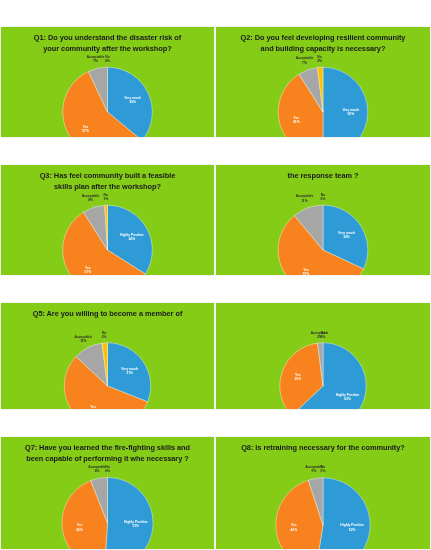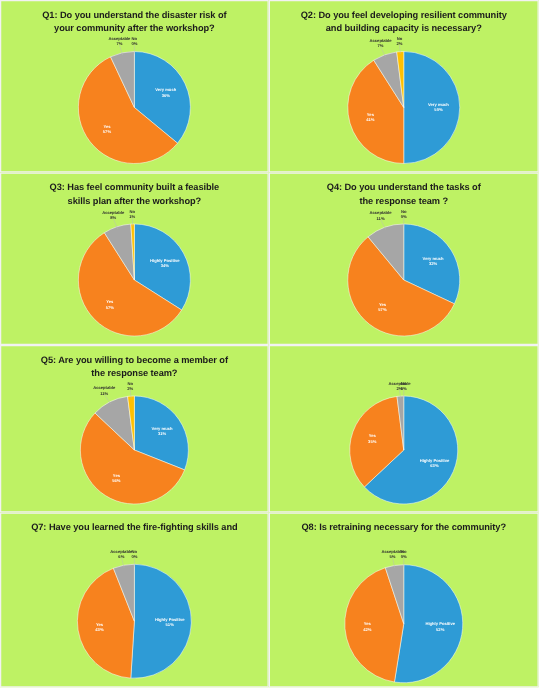--- a/index.html
+++ b/index.html
@@ -19,22 +19,23 @@
     display: grid;
     grid-template-columns: 215px 216px;
     grid-template-rows: 138px 138px 134px 140px;
     background: #ffffff;
     box-sizing: border-box;
   }
   .panel {
     position: relative;
     box-sizing: border-box;
     border: 1px solid #f2f2f2;
-    background: #bef264;
+    background: #84cc16;
     overflow: hidden;
+    margin-top: 26px;
   }
   .panel-title {
     position: absolute;
     left: 6px;
     right: 6px;
     top: 6px;
     text-align: center;
     font-size: 7.4px;
     line-height: 10.5px;
     font-weight: bold;
@@ -142,21 +143,20 @@
             <polyline points="93.20979710592225,20.096961347178038 89.56586870825288,11.882102907025583" class="leader"></polyline>
             <text x="89.56586870825288" y="6.882102907025583" class="outer-label"><tspan x="89.56586870825288" dy="0">Acceptable</tspan><tspan x="89.56586870825288" dy="4.2">8%</tspan></text>
             <polyline points="105.1490860735679,18.01322185179061 104.77869040251862,11" class="leader"></polyline>
             <text x="104.77869040251862" y="6" class="outer-label"><tspan x="104.77869040251862" dy="0">No</tspan><tspan x="104.77869040251862" dy="4.2">1%</tspan></text>
           </g>
         </svg>
       </div>
     </div>
     <div class="panel">
       <div class="panel-title">
-        <div>Q4: Do you understand the tasks of</div>
         <div>the response team ?</div>
       </div>
       <div class="pie-wrap">
         <svg width="214" height="112" viewBox="0 0 214 112" class="pie-svg">
           <g>
             <path d="M 107 61 L 107 16.199999999999996 A 44.800000000000004 44.800000000000004 0 0 1 147.53625195047766 80.07491226211526 Z" fill="#2e9bd6" stroke="#ffffff" stroke-width="0.4"></path>
             <path d="M 107 61 L 147.53625195047766 80.07491226211526 A 44.800000000000004 44.800000000000004 0 1 1 78.44340525925867 26.48100672364466 Z" fill="#f7821e" stroke="#ffffff" stroke-width="0.4"></path>
             <path d="M 107 61 L 78.44340525925867 26.48100672364466 A 44.800000000000004 44.800000000000004 0 0 1 106.99999999999999 16.199999999999996 Z" fill="#a6a6a6" stroke="#ffffff" stroke-width="0.4"></path>
           </g>
           <g>
@@ -166,21 +166,20 @@
             <text x="88.43716197055798" y="7.439733861308461" class="outer-label"><tspan x="88.43716197055798" dy="0">Acceptable</tspan><tspan x="88.43716197055798" dy="4.2">11%</tspan></text>
             <polyline points="106.99999999999999,17.991999999999997 106.99999999999999,11" class="leader"></polyline>
             <text x="106.99999999999999" y="6" class="outer-label"><tspan x="106.99999999999999" dy="0">No</tspan><tspan x="106.99999999999999" dy="4.2">0%</tspan></text>
           </g>
         </svg>
       </div>
     </div>
     <div class="panel">
       <div class="panel-title">
         <div>Q5: Are you willing to become a member of</div>
-        <div>the response team?</div>
       </div>
       <div class="pie-wrap">
         <svg width="213" height="108" viewBox="0 0 213 108" class="pie-svg">
           <g>
             <path d="M 106.5 59 L 106.5 15.799999999999997 A 43.2 43.2 0 0 1 146.66634419037246 74.90298067597809 Z" fill="#2e9bd6" stroke="#ffffff" stroke-width="0.4"></path>
             <path d="M 106.5 59 L 146.66634419037246 74.90298067597809 A 43.2 43.2 0 1 1 75.00855529539504 29.427565023880632 Z" fill="#f7821e" stroke="#ffffff" stroke-width="0.4"></path>
             <path d="M 106.5 59 L 75.00855529539504 29.427565023880632 A 43.2 43.2 0 0 1 101.08560431002208 16.14064490321455 Z" fill="#a6a6a6" stroke="#ffffff" stroke-width="0.4"></path>
             <path d="M 106.5 59 L 101.08560431002208 16.14064490321455 A 43.2 43.2 0 0 1 106.50000000000003 15.799999999999997 Z" fill="#ffc000" stroke="#ffffff" stroke-width="0.4"></path>
           </g>
           <g>
@@ -209,20 +208,21 @@
             <text x="103.65954436104049" y="6" class="outer-label"><tspan x="103.65954436104049" dy="0">Acceptable</tspan><tspan x="103.65954436104049" dy="4.2">2%</tspan></text>
             <polyline points="106.99999999999999,17.528 106.99999999999999,11" class="leader"></polyline>
             <text x="106.99999999999999" y="6" class="outer-label"><tspan x="106.99999999999999" dy="0">No</tspan><tspan x="106.99999999999999" dy="4.2">0%</tspan></text>
           </g>
         </svg>
       </div>
     </div>
     <div class="panel">
       <div class="panel-title">
         <div>Q7: Have you learned the fire-fighting skills and</div>
+        <div>been capable of performing it whe necessary ?</div>
       </div>
       <div class="pie-wrap">
         <svg width="213" height="114" viewBox="0 0 213 114" class="pie-svg">
           <g>
             <path d="M 106.5 62 L 106.5 16.4 A 45.6 45.6 0 1 1 103.63675230946332 107.5100188163292 Z" fill="#2e9bd6" stroke="#ffffff" stroke-width="0.4"></path>
             <path d="M 106.5 62 L 103.63675230946332 107.5100188163292 A 45.6 45.6 0 0 1 89.71352039757866 19.60219224349575 Z" fill="#f7821e" stroke="#ffffff" stroke-width="0.4"></path>
             <path d="M 106.5 62 L 89.71352039757866 19.60219224349575 A 45.6 45.6 0 0 1 106.49999999999999 16.4 Z" fill="#a6a6a6" stroke="#ffffff" stroke-width="0.4"></path>
           </g>
           <g>
             <text x="134.75804947465997" y="60.888044980656844" class="slice-label"><tspan x="134.75804947465997" dy="0">Highly Positive</tspan><tspan x="134.75804947465997" dy="4.2">51%</tspan></text>

